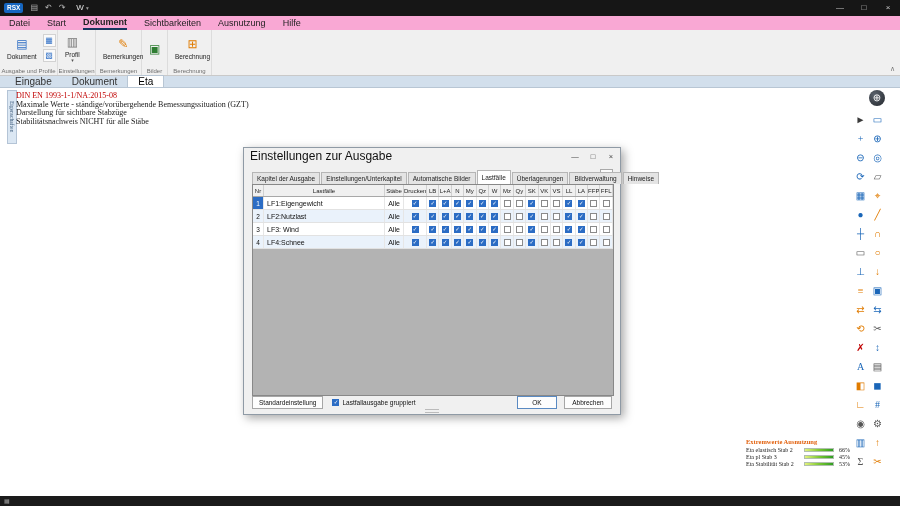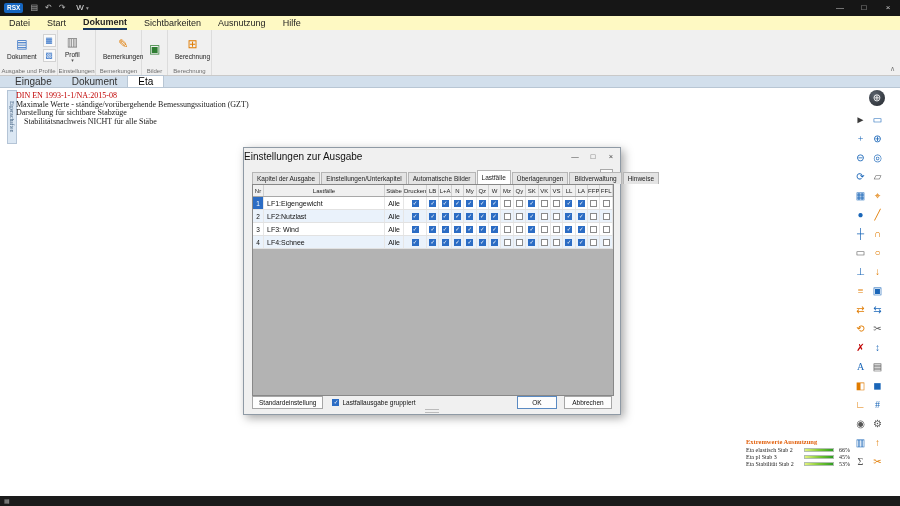--- a/index.html
+++ b/index.html
@@ -9,21 +9,21 @@
   
   .titlebar { position:absolute; left:0; top:0; width:900px; height:16px; background:#161616; display:flex; align-items:center; }
   .app-badge { margin-left:4px; background:#1565c0; color:#fff; font-size:6.5px; font-weight:bold; padding:1.5px 3px; border-radius:2px; line-height:1; }
   .tb-icon { font-size:8px; color:#b5b5b5; margin-left:7px; line-height:16px; }
   .menu-w { font-size:8px; color:#e3e3e3; margin-left:11px; line-height:16px; }
   .menu-w .caret { font-size:5.5px; color:#9a9a9a; margin-left:2px; }
   .win-controls { margin-left:auto; display:flex; height:16px; }
   .win-btn { width:24px; text-align:center; font-size:8px; line-height:16px; color:#c8c8c8; }
 
   
-  .menubar { position:absolute; left:0; top:16px; width:900px; height:14px; display:flex; align-items:center; gap:17px; padding-left:9px; background:#fef9c3; }
+  .menubar { position:absolute; left:0; top:16px; width:900px; height:14px; display:flex; align-items:center; gap:17px; padding-left:9px; background:#f9a8d4; }
   .menu-item { font-size:9px; color:#1f1f1f; line-height:12px; }
   .menu-item.active { font-weight:bold; border-bottom:2px solid #17365d; }
 
   
   .ribbon { position:absolute; left:0; top:30px; width:900px; height:46px; background:#f0f0f0; border-bottom:1px solid #c9c9c9; display:flex; }
   .rgroup { position:relative; height:100%; border-right:1px solid #dcdcdc; padding:2px 3px 9px; display:flex; align-items:flex-start; }
   .rcaption { position:absolute; left:0; right:0; bottom:1px; text-align:center; font-size:6px; color:#6e6e6e; white-space:nowrap; overflow:hidden; }
   .bigbtn { display:flex; flex-direction:column; align-items:center; justify-content:center; padding:1px 4px; height:34px; }
   .bigbtn .bicon { font-size:12px; line-height:13px; color:#2b6cc4; }
   .bigbtn .blabel { font-size:6.5px; color:#222; margin-top:2px; white-space:nowrap; }
@@ -53,21 +53,21 @@
   .lg-label { width:58px; font-size:6px; color:#222; white-space:nowrap; overflow:hidden; }
   .lg-bar { width:30px; height:4px; border:1px solid #b0bfae; margin-right:2px; }
   .lg-val { font-size:6px; color:#222; width:14px; text-align:right; }
 
   
   .statusbar { position:absolute; left:0; top:496px; width:900px; height:10px; background:#1b1b1b; color:#9e9e9e; font-size:6px; line-height:10px; padding-left:4px; }
 
   
   .dialog { position:absolute; left:243px; top:147px; width:378px; height:268px; background:#f0f0f0; border:1px solid #8f9aa5; box-shadow:3px 3px 9px rgba(0,0,0,0.35); z-index:40; }
   .dlg-titlebar { position:absolute; left:0; top:0; right:0; height:16px; display:flex; align-items:center; }
-  .dlg-title { font-size:10px; color:#111; }
+  .dlg-title { font-size:12px; color:#111; margin-left:6px; }
   .dlg-controls { margin-left:auto; display:flex; }
   .dlg-ctl { width:18px; text-align:center; font-size:7.5px; line-height:15px; color:#444; }
   .dlg-help { position:absolute; right:7px; top:21px; width:13px; height:12px; border:1px solid #aaa; background:#fbfbfb; font-size:7px; text-align:center; line-height:10px; color:#333; }
   .dlg-tabs { position:absolute; left:8px; top:22px; height:14px; display:flex; align-items:flex-end; }
   .dlg-tab { font-size:6.5px; padding:0 4px; color:#222; border:1px solid #b5b5b5; border-bottom:none; background:#e4e4e4; margin-right:1px; height:12px; line-height:12px; white-space:nowrap; }
   .dlg-tab.active { background:#fff; height:14px; line-height:14px; }
   .dlg-table-wrap { position:absolute; left:8px; top:36px; width:362px; height:212px; background:#b3b3b3; border:1px solid #888; overflow:hidden; }
   .thr { display:flex; height:12px; background:#f0f0f0; border-bottom:1px solid #a8a8a8; }
   .th { font-size:6px; color:#222; text-align:center; line-height:12px; border-right:1px solid #d0d0d0; overflow:hidden; white-space:nowrap; flex:none; }
   .tr { display:flex; height:13px; background:#fff; border-bottom:1px solid #e2e2e2; }
@@ -161,21 +161,21 @@
       <span class="view-tab">Dokument</span>
       <span class="view-tab active">Eta</span>
     </div>
 
   <div class="workspace">
     <div class="side-tab">Eigenschaften</div>
     <div class="doc-lines" id="doc-lines">
         <div class="doc-line" style="color: rgb(192, 0, 0);">DIN EN 1993-1-1/NA:2015-08</div>
         <div class="doc-line" style="color: rgb(26, 26, 26);">Maximale Werte - ständige/vorübergehende Bemessungssituation (GZT)</div>
         <div class="doc-line" style="color: rgb(26, 26, 26);">Darstellung für sichtbare Stabzüge</div>
-        <div class="doc-line" style="color: rgb(26, 26, 26); padding-left: 8px;">Stabilitätsnachweis NICHT für alle Stäbe</div>
+        <div class="doc-line" style="color: rgb(26, 26, 26);">Stabilitätsnachweis NICHT für alle Stäbe</div>
       </div>
     <div class="nav-ball">⊕</div>
     <div class="right-toolbar" id="right-toolbar">
         <span class="tool-cell" style="color: rgb(58, 58, 58);">►</span>
         <span class="tool-cell" style="color: rgb(26, 102, 184);">▭</span>
         <span class="tool-cell" style="color: rgb(26, 102, 184);">+</span>
         <span class="tool-cell" style="color: rgb(26, 102, 184);">⊕</span>
         <span class="tool-cell" style="color: rgb(26, 102, 184);">⊖</span>
         <span class="tool-cell" style="color: rgb(26, 102, 184);">◎</span>
         <span class="tool-cell" style="color: rgb(26, 102, 184);">⟳</span>

